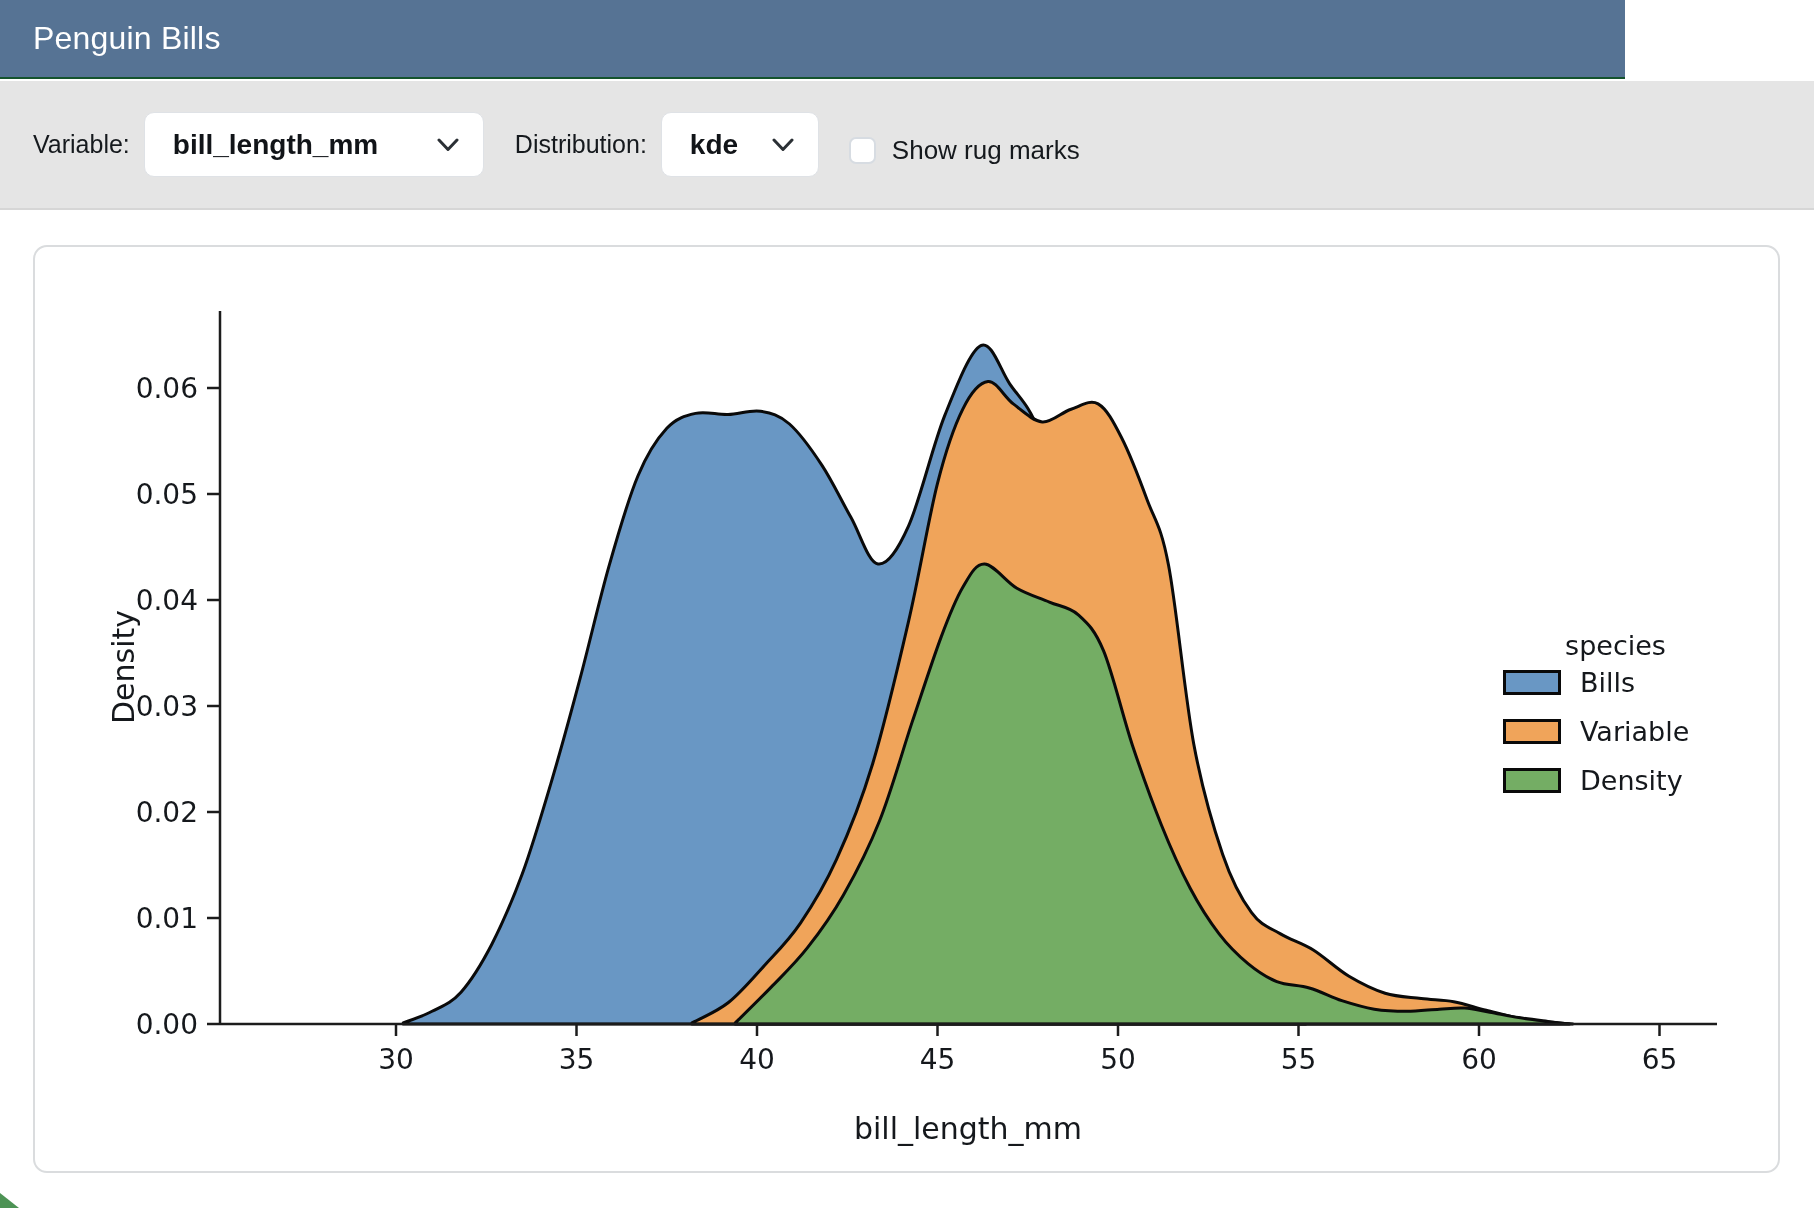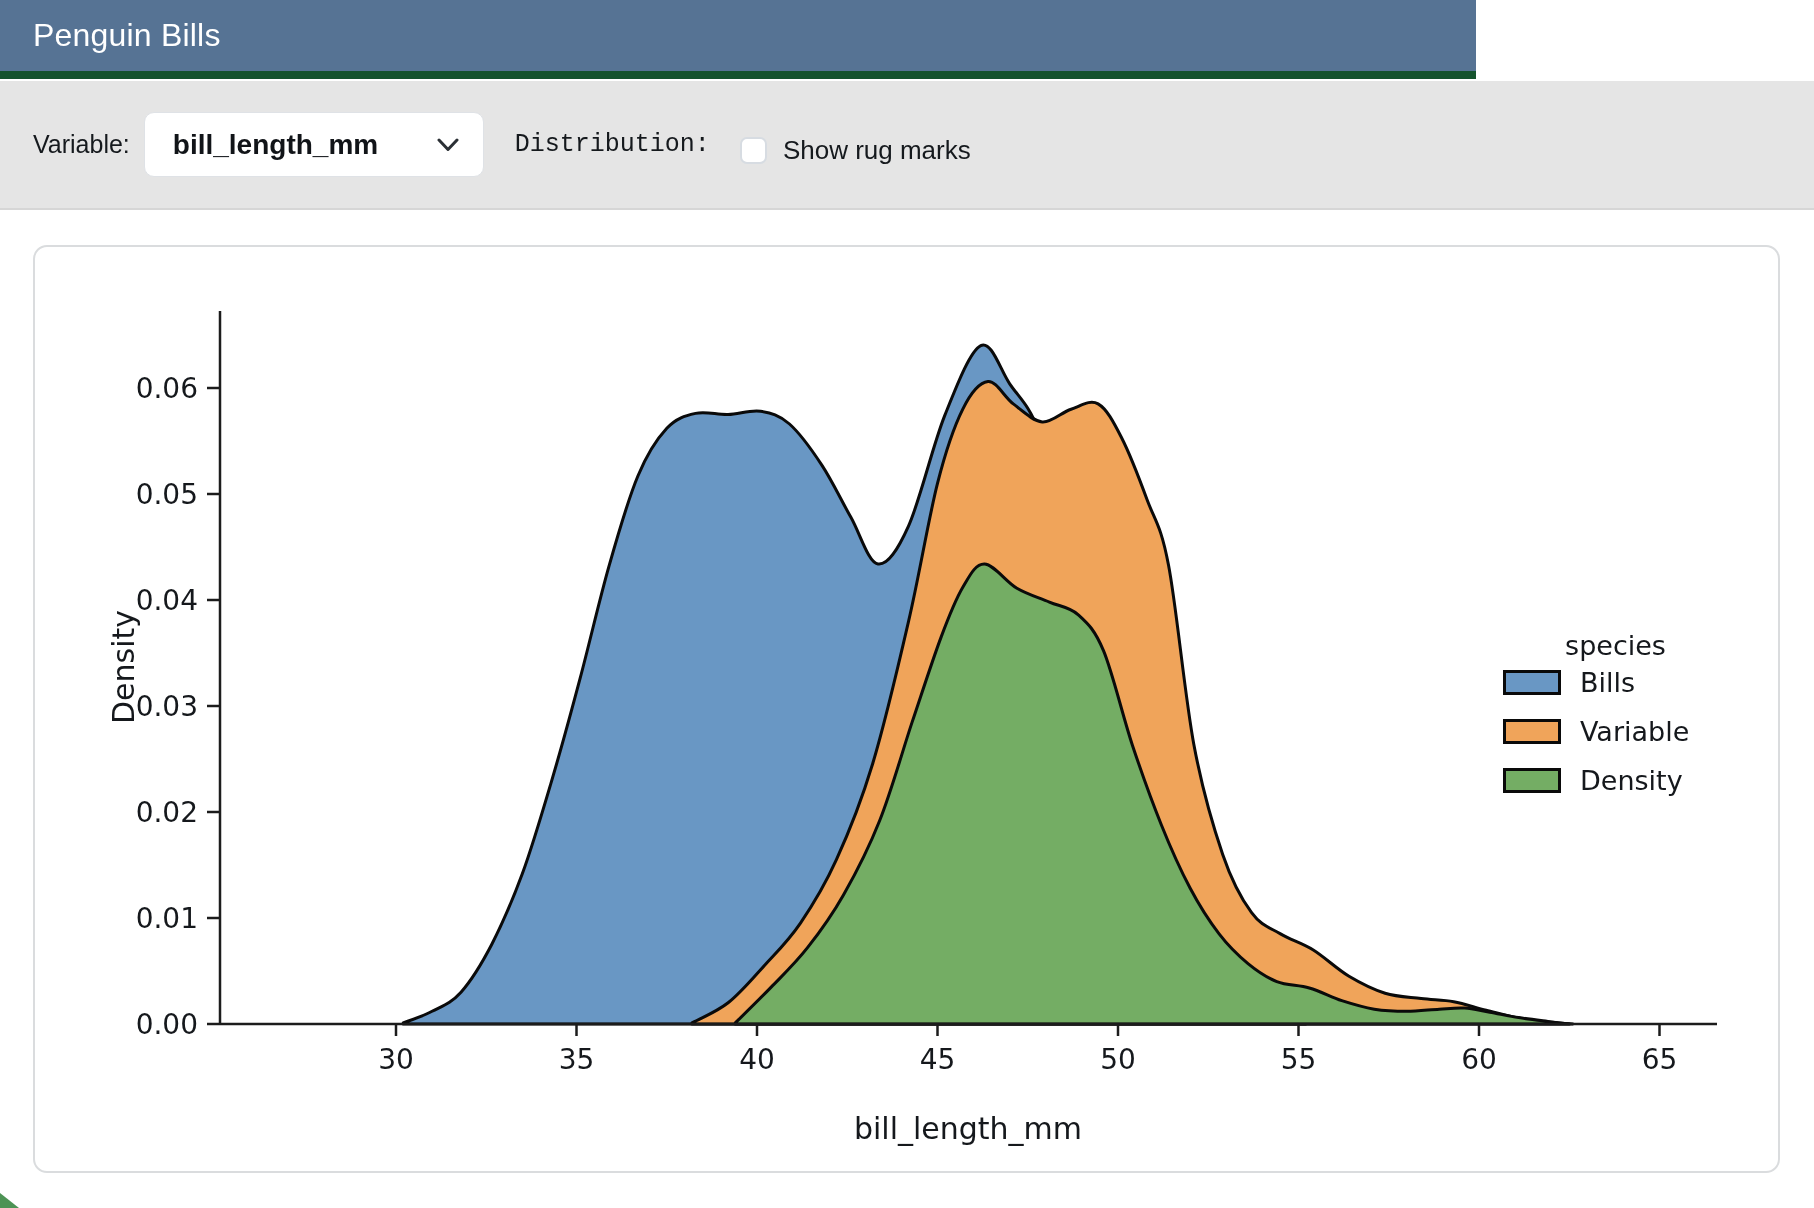--- a/index.html
+++ b/index.html
@@ -1,31 +1,31 @@
 <!DOCTYPE html>
 <html><head>
 <meta charset="utf-8">
 <style>
   * { margin:0; padding:0; box-sizing:border-box; }
   html,body { width:1814px; height:1208px; overflow:hidden; background:#ffffff;
               font-family:"Liberation Sans", sans-serif; }
 
   
-  .app-header { position:absolute; left:0; top:0; width:1476px; height:79px;
+  .app-header { position:absolute; left:0; top:0; width:1625px; height:79px;
                 background:#567394; display:flex; align-items:center;
-                border-bottom:8px solid #14532d; }
+                border-bottom:2px solid #14532d; }
   .app-title { color:#ffffff; font-size:32px; font-weight:500; margin-left:33px; letter-spacing:.2px; }
 
   
   .toolbar { position:absolute; left:0; top:81px; width:1814px; height:129px;
              background:#e5e5e5; border-bottom:2px solid #d6d6d6;
              display:flex; align-items:center; }
   .ctl-label { font-size:25px; color:#15191d; }
   .lbl-variable { margin-left:33px; }
-  .lbl-distribution { margin-left:31px;font-family:Liberation Mono, monospace; }
+  .lbl-distribution { margin-left:31px; }
   .select-box { height:65px; background:#ffffff; border:1px solid #dfe2e6; border-radius:10px;
                 display:flex; align-items:center; justify-content:space-between;
                 padding:0 24px 0 28px; margin-left:14px; cursor:pointer;
                 box-shadow:0 0 0 0 rgba(0,0,0,0); }
   .select-box .sel-value { font-size:28px; font-weight:600; color:#111418; }
   .sel-variable { width:340px; }
   .sel-distribution { width:158px; }
   .chev { width:22px; height:14px; margin-left:18px; flex:none; }
   .chev svg { display:block; }
 
@@ -67,20 +67,28 @@
   <div class="select-box sel-variable">
     <span class="sel-value">bill_length_mm</span>
     <span class="chev">
       <svg width="22" height="14" viewBox="0 0 22 14">
           <path d="M2 2 L11 11.5 L20 2" fill="none" stroke="#2b3035" stroke-width="3" stroke-linecap="round" stroke-linejoin="round"></path>
         </svg>
     </span>
   </div>
 
   <span class="ctl-label lbl-distribution">Distribution:</span>
+  <div class="select-box sel-distribution">
+    <span class="sel-value">kde</span>
+    <span class="chev">
+      <svg width="22" height="14" viewBox="0 0 22 14">
+          <path d="M2 2 L11 11.5 L20 2" fill="none" stroke="#2b3035" stroke-width="3" stroke-linecap="round" stroke-linejoin="round"></path>
+        </svg>
+    </span>
+  </div>
 
   <span class="rug-wrap">
     <input type="checkbox" class="rug-checkbox" style="">
     <span class="rug-label">Show rug marks</span>
   </span>
 </div>
 
 <div class="card">
   <svg class="plot-svg" id="plot" width="1747" height="924" viewBox="0 0 1747 924">
       <path d="M 368.2 775.9 C 373.0 774.0 387.5 769.4 397.1 764.3 C 406.7 759.2 416.1 756.3 426.0 745.2 C 435.9 734.1 446.4 717.3 456.7 697.5 C 466.9 677.7 477.4 653.5 487.4 626.5 C 497.3 599.5 506.6 567.8 516.2 535.3 C 525.9 502.8 535.5 467.5 545.1 431.4 C 554.7 395.4 564.4 352.8 574.0 319.1 C 583.6 285.3 593.2 251.9 602.9 229.0 C 612.5 206.0 622.1 191.7 631.8 181.3 C 641.4 170.9 650.4 168.7 660.6 166.4 C 670.9 164.1 682.3 167.9 693.1 167.5 C 704.0 167.1 715.4 162.7 725.6 164.3 C 735.8 165.9 744.3 168.0 754.5 177.0 C 764.7 186.1 776.8 202.8 787.0 218.4 C 797.2 233.9 806.5 253.9 815.9 270.3 C 825.2 286.8 833.3 315.5 842.9 317.0 C 852.6 318.4 862.5 303.5 873.6 278.8 C 884.8 254.1 897.7 198.6 909.7 168.6 C 921.8 138.5 935.0 103.9 945.8 98.6 C 956.7 93.3 965.1 122.6 974.7 136.8 C 984.3 150.9 993.4 157.1 1003.6 183.4 C 1013.8 209.7 1024.6 250.5 1036.1 294.7 C 1047.5 338.9 1060.1 398.9 1072.2 448.4 C 1084.2 497.9 1096.2 550.9 1108.3 591.5 C 1120.3 632.1 1132.3 666.6 1144.4 692.2 C 1156.4 717.8 1168.4 732.8 1180.5 745.2 C 1192.5 757.6 1205.1 761.5 1216.6 766.4 C 1228.0 771.3 1240.0 773.1 1249.1 774.9 C 1258.1 776.6 1267.1 776.6 1270.7 777.0 L 1270.7 777 L 368.2 777 Z" fill="#6997c4" stroke="#0a0a0a" stroke-width="3" stroke-linejoin="round"></path>

